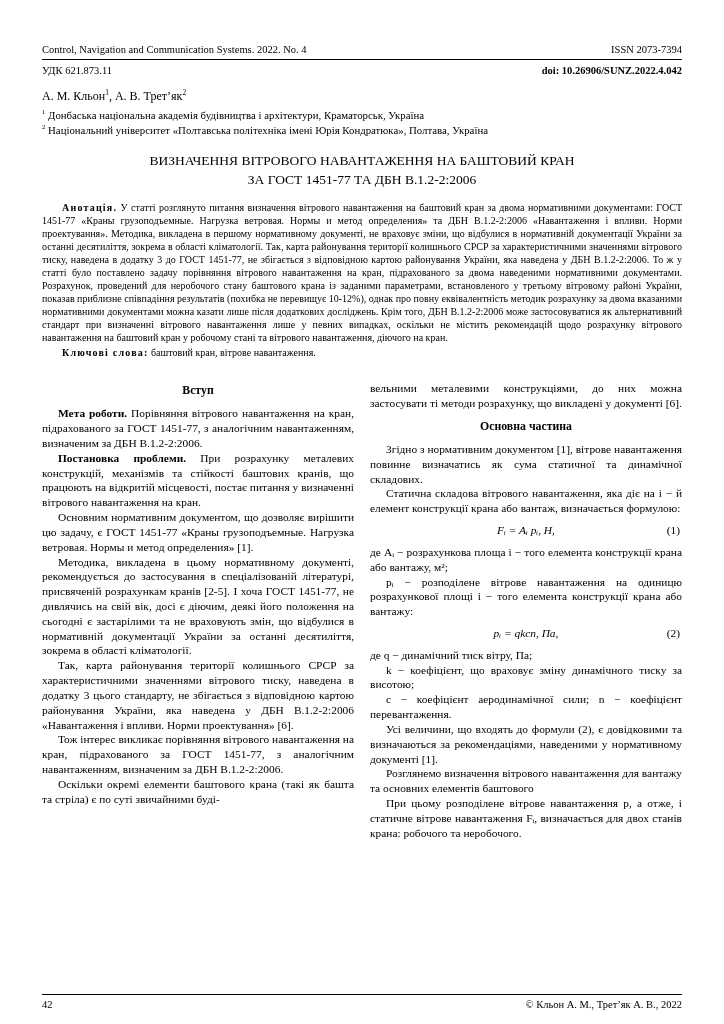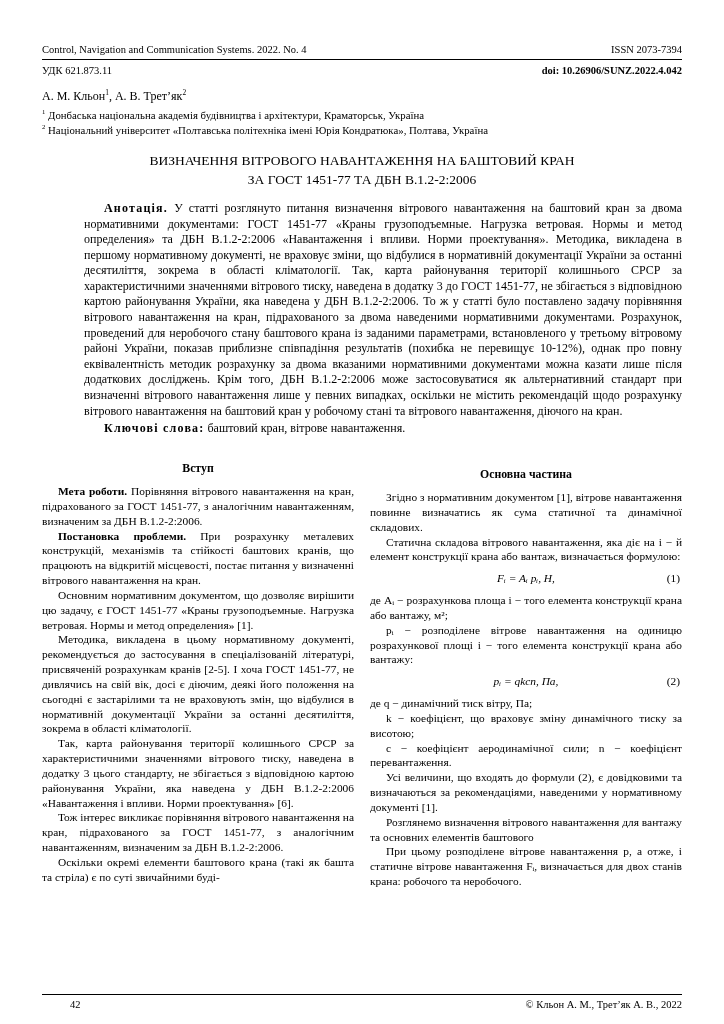--- a/index.html
+++ b/index.html
@@ -8,35 +8,35 @@
   .page { width:724px; height:1024px; background:#fff; padding:44px 42px 34px; position:relative; overflow:hidden; }
   .hrow { display:flex; justify-content:space-between; align-items:baseline; font-size:10.5px; }
   .rule { border:0; border-top:1px solid #000; margin:4px 0 5px; }
   .meta { font-size:10.5px; }
   .doi { font-weight:bold; }
   .authors { margin-top:13px; font-size:12px; }
   sup { font-size:0.62em; vertical-align:super; line-height:0; }
   .affils { margin-top:4px; }
   .affil { font-size:10.8px; line-height:1.35; }
   .title { text-align:center; font-weight:normal; font-size:13.5px; line-height:1.4; margin:15px 0 11px; }
-  .abstract { font-size:12px; line-height:1.3; text-align:justify; text-indent:20px;margin-left:42px; }
+  .abstract { font-size:10px; line-height:1.3; text-align:justify; text-indent:20px; }
   .kw { margin-top:2px; }
   .lead { font-weight:bold; letter-spacing:1.2px; }
   .plead { font-weight:bold; }
   .columns { display:flex; gap:16px; margin-top:22px; }
   .col { flex:1; min-width:0; font-size:11.4px; line-height:1.3; text-align:justify; }
   .col p { text-indent:16px; }
   .col p.noind { text-indent:0; }
   .col h2 { text-align:center; font-size:11.8px; font-weight:bold; margin:8px 0 8px; }
   .col h2.first { margin-top:2px; }
   .formula { position:relative; text-align:center; font-style:italic; margin:7px 0; padding:0 2px; }
   .formula .fnum { position:absolute; right:2px; top:0; font-style:normal; }
   footer { position:absolute; left:42px; right:42px; bottom:14px; }
   .frule { border:0; border-top:1px solid #000; margin-bottom:4px; }
-  .frow { display:flex; justify-content:space-between; font-size:10.5px;margin-left:28px; }
+  .frow { display:flex; justify-content:space-between; font-size:10.5px; }
 </style>
 </head>
 <body>
 
 <div class="page">
 
   <div class="hrow">
     <span>Control, Navigation and Communication Systems. 2022. No. 4</span>
     <span>ISSN 2073-7394</span>
   </div>
@@ -68,20 +68,21 @@
       <p><b class="plead">Мета роботи.</b> <span>Порівняння вітрового навантаження на кран, підрахованого за ГОСТ 1451-77, з аналогічним навантаженням, визначеним за ДБН В.1.2-2:2006.</span></p>
       <p><b class="plead">Постановка проблеми.</b> <span>При розрахунку металевих конструкцій, механізмів та стійкості баштових кранів, що працюють на відкритій місцевості, постає питання у визначенні вітрового навантаження на кран.</span></p>
       <p>Основним нормативним документом, що дозволяє вирішити цю задачу, є ГОСТ 1451-77 «Краны грузоподъемные. Нагрузка ветровая. Нормы и метод определения» [1].</p>
       <p>Методика, викладена в цьому нормативному документі, рекомендується до застосування в спеціалізованій літературі, присвяченій розрахункам кранів [2-5]. І хоча ГОСТ 1451-77, не дивлячись на свій вік, досі є діючим, деякі його положення на сьогодні є застарілими та не враховують змін, що відбулися в нормативній документації України за останні десятиліття, зокрема в області кліматології.</p>
       <p>Так, карта районування території колишнього СРСР за характеристичними значеннями вітрового тиску, наведена в додатку 3 цього стандарту, не збігається з відповідною картою районування України, яка наведена у ДБН В.1.2-2:2006 «Навантаження і впливи. Норми проектування» [6].</p>
       <p>Тож інтерес викликає порівняння вітрового навантаження на кран, підрахованого за ГОСТ 1451-77, з аналогічним навантаженням, визначеним за ДБН В.1.2-2:2006.</p>
       <p>Оскільки окремі елементи баштового крана (такі як башта та стріла) є по суті звичайними буді-</p>
     </div>
 
     <div class="col">
+      <p class="noind">вельними металевими конструкціями, до них можна застосувати ті методи розрахунку, що викладені у документі [6].</p>
       <h2>Основна частина</h2>
       <p>Згідно з нормативним документом [1], вітрове навантаження повинне визначатись як сума статичної та динамічної складових.</p>
       <p>Статична складова вітрового навантаження, яка діє на i − й елемент конструкції крана або вантаж, визначається формулою:</p>
       <div class="formula">
         <span class="fbody">Fᵢ = Aᵢ pᵢ, Н,</span>
         <span class="fnum">(1)</span>
       </div>
       <p class="noind">де Aᵢ − розрахункова площа i − того елемента конструкції крана або вантажу, м²;</p>
       <p>pᵢ − розподілене вітрове навантаження на одиницю розрахункової площі i − того елемента конструкції крана або вантажу:</p>
       <div class="formula">

